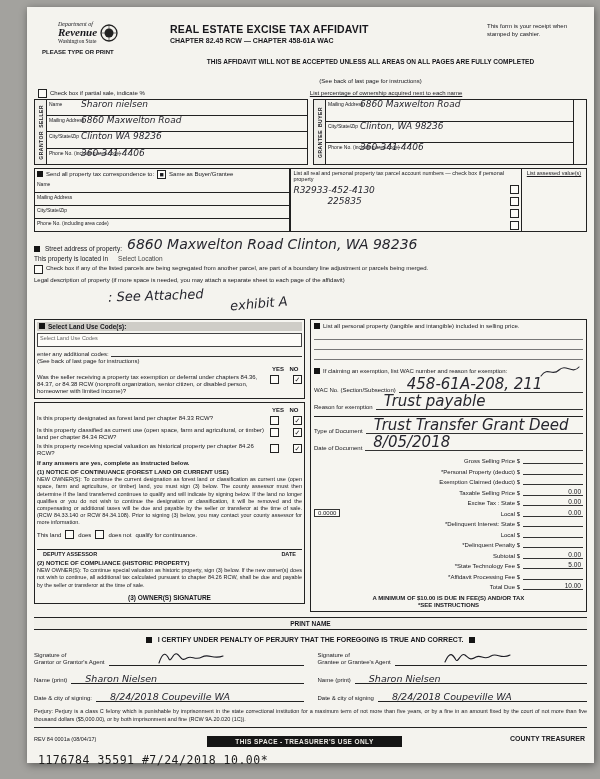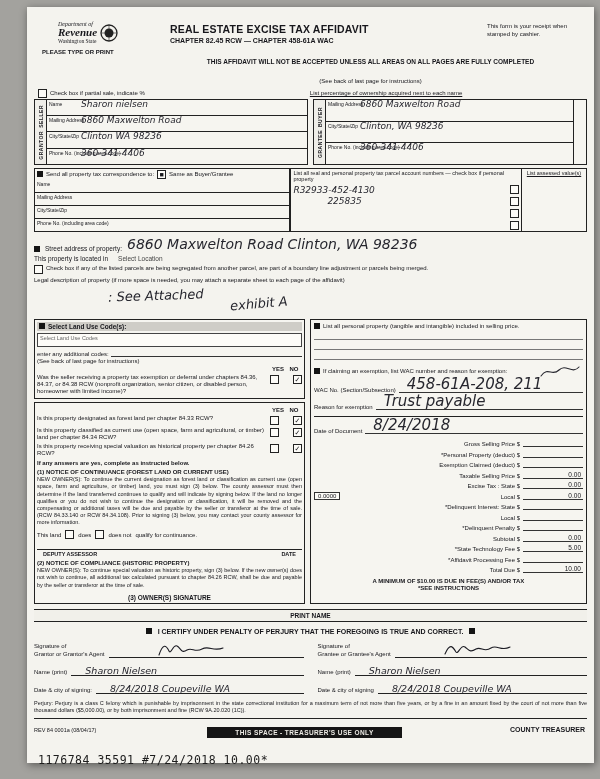--- a/index.html
+++ b/index.html
@@ -404,23 +404,29 @@
         </div>
         <div class="lblline">
           <span>Reason for exemption</span>
           <span class="ulwrap">
               <span class="hwv hw">Trust payable</span>
             </span>
         </div>
 
         <div class="docsep"></div>
         <div class="lblline">
+          <span>Type of Document</span>
+          <span class="ulwrap">
+              <span class="hwv hw">Trust Transfer Grant Deed</span>
+            </span>
+        </div>
+        <div class="lblline">
           <span>Date of Document</span>
           <span class="ulwrap">
-              <span class="hwv hw">8/24/2018</span>
+              <span class="hwv hw">8/05/2018</span>
             </span>
         </div>
 
         <div class="mtable">
           <div class="mrow">
             <span class="mlabel">Gross Selling Price $</span>
             <span class="mval"></span>
           </div>
           <div class="mrow">
             <span class="mlabel">*Personal Property (deduct) $</span>

